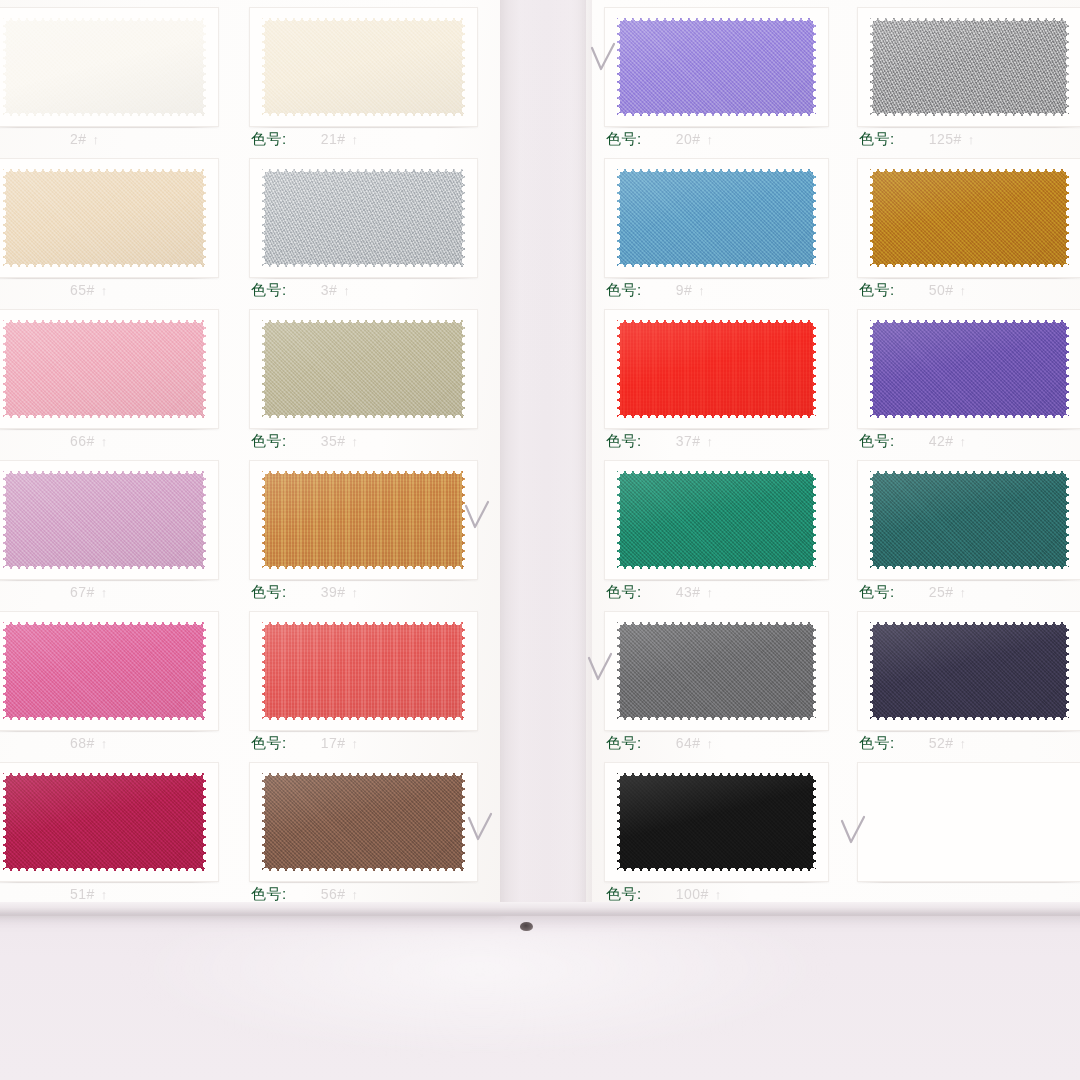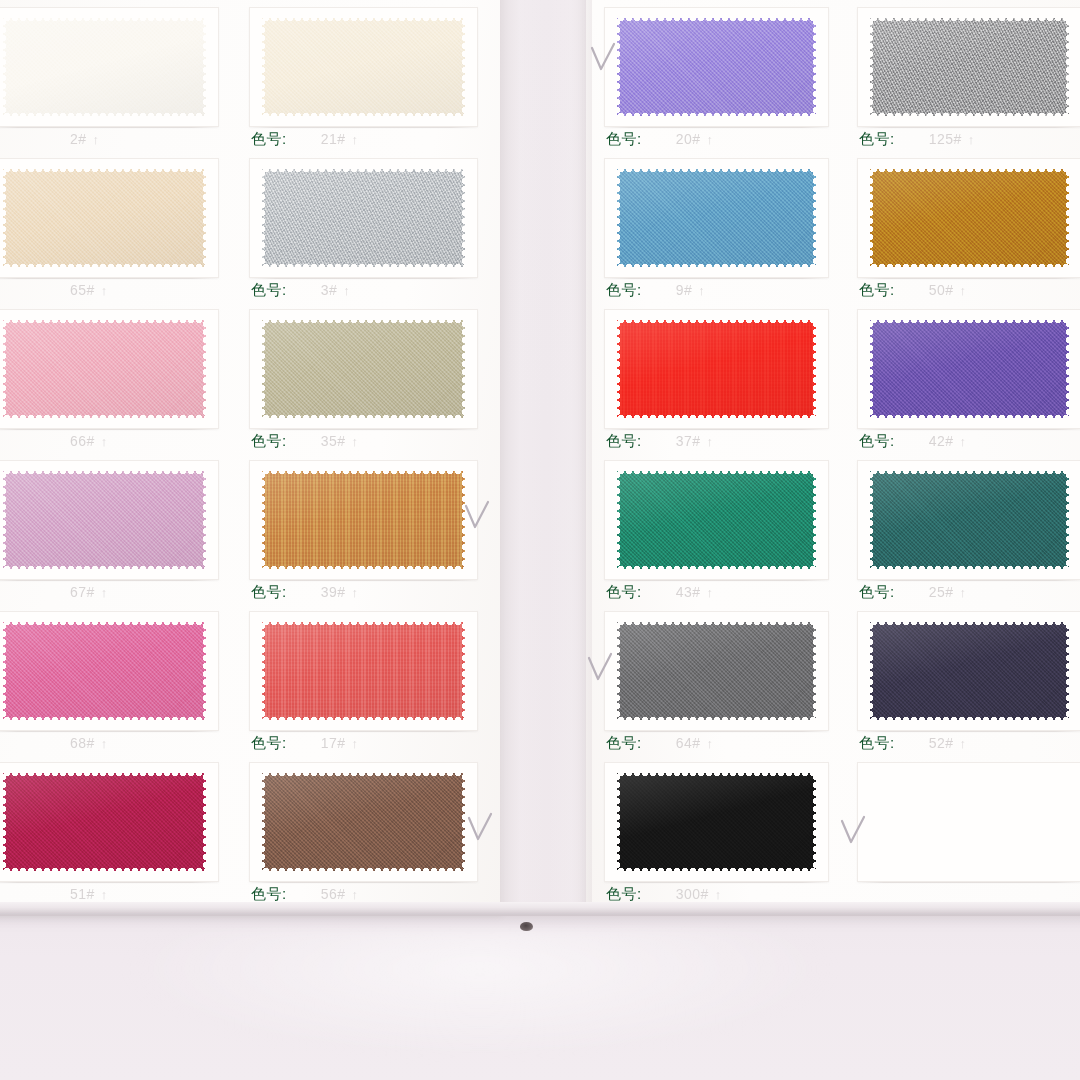--- a/index.html
+++ b/index.html
@@ -485,21 +485,21 @@
       <div class="cell">
         <div class="cell-box">
           <div class="swatch pinked" style="background: rgb(21, 21, 21);">
             <div class="weave"></div>
             <div class="swatch-sheen"></div>
           </div>
         </div>
         <div class="rule"></div>
         <div class="label">
           <span class="lead">色号:</span>
-          <span class="code">300#</span>
+          <span class="code">100#</span>
           <span class="arrow">↑</span>
         </div>
       </div>
       <div class="cell cell-empty">
         <div class="cell-box"></div>
         <div class="rule"></div>
       </div>
     </div>
 
   <div class="card-edge"></div>

